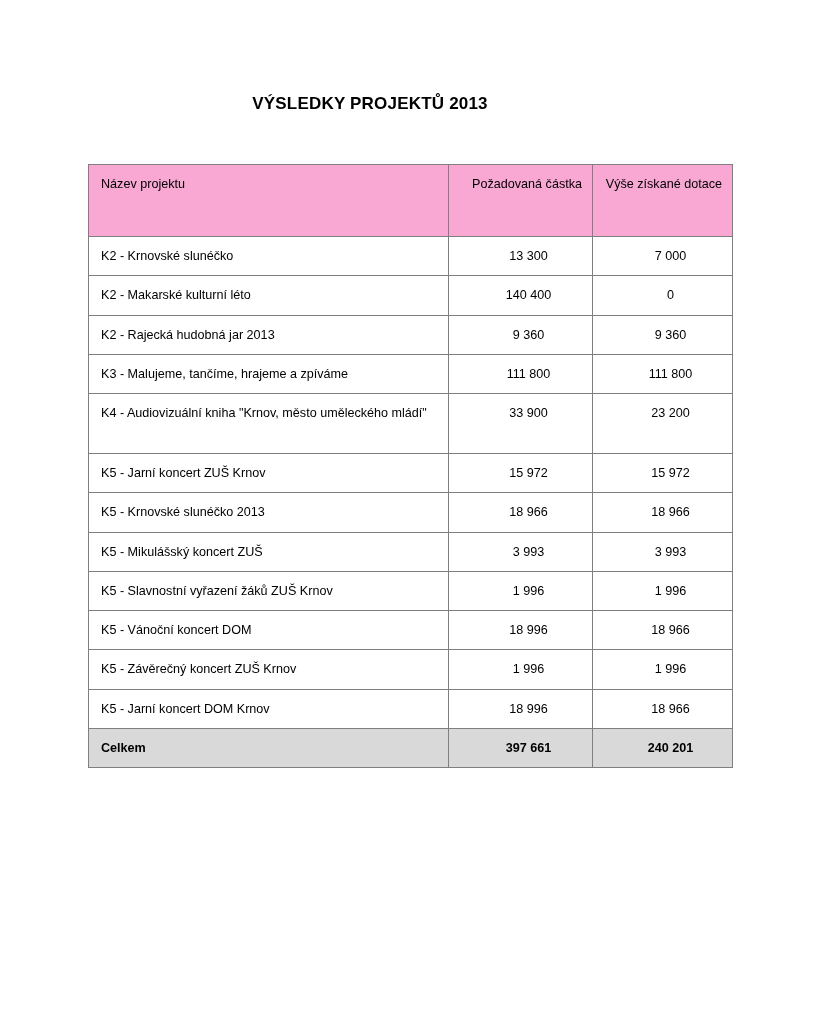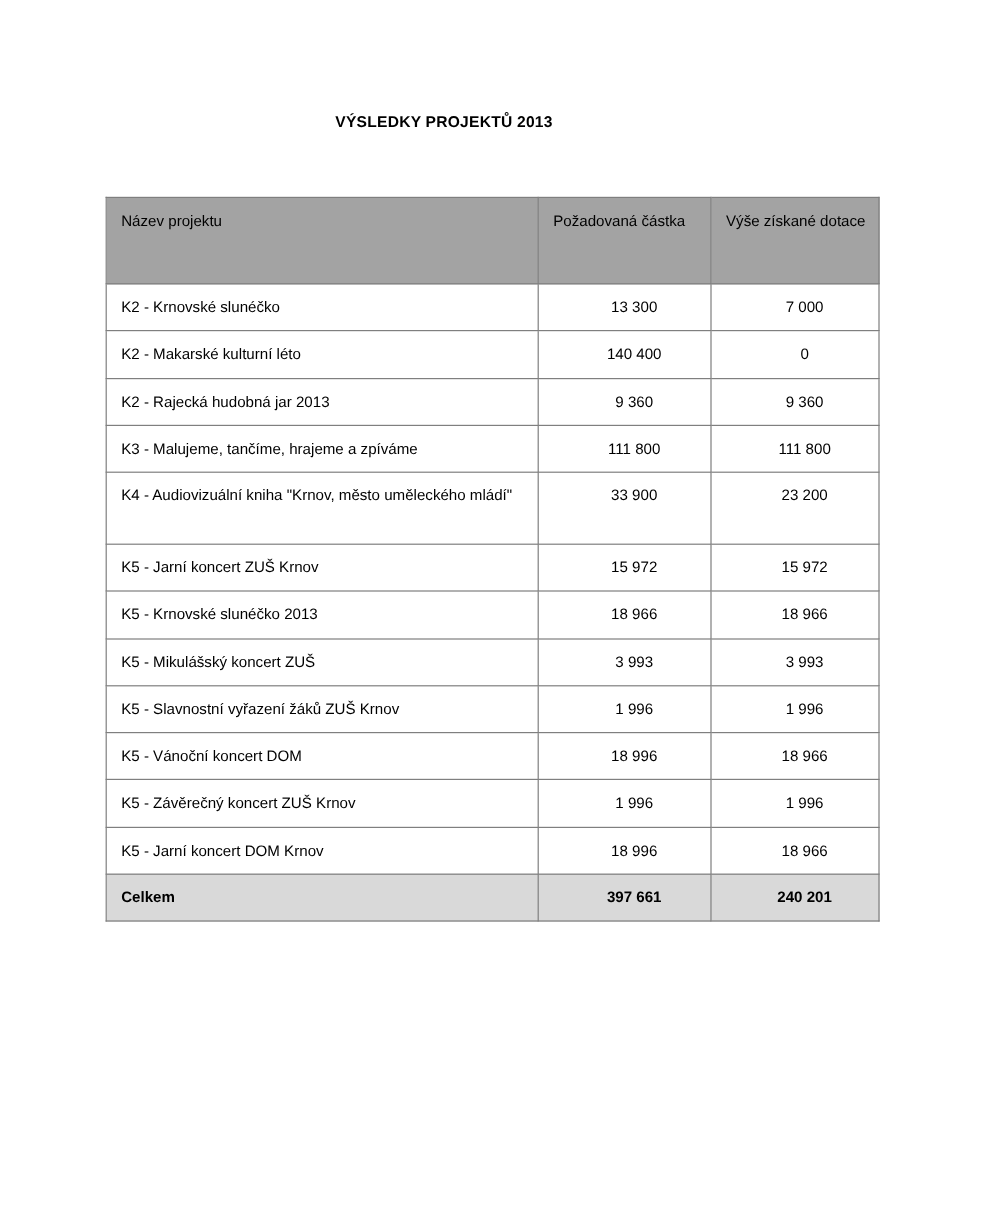--- a/index.html
+++ b/index.html
@@ -19,21 +19,21 @@
     width: 820px;
     height: 1024px;
     box-sizing: border-box;
   }
   .doc-title {
     position: absolute;
     top: 94px;
     left: 0;
     width: 740px;
     text-align: center;
-    font-size: 13px;
+    font-size: 17px;
     font-weight: bold;
     letter-spacing: 0.2px;
   }
   .table-wrap {
     position: absolute;
     top: 164px;
     left: 88px;
     width: 644px;
   }
   table.results {
@@ -48,28 +48,28 @@
     vertical-align: top;
     padding: 10px 10px 10px 12px;
     line-height: 1.45;
     box-sizing: border-box;
   }
   col.c-name { width: 360px; }
   col.c-req  { width: 144px; }
   col.c-got  { width: 140px; }
 
   thead th {
-    background: #a3a3a3;
+    background: #f9a8d4;
     text-align: left;
     font-weight: bold;
     height: 72px;
   }
   thead th.num-head {
     font-weight: normal;
-    text-align: left;
+    text-align: right;
   }
   tbody td.name {
     text-align: left;
   }
   tbody td.num {
     text-align: center;
     padding-left: 22px;
     padding-right: 6px;
   }
   tbody tr.row td {

